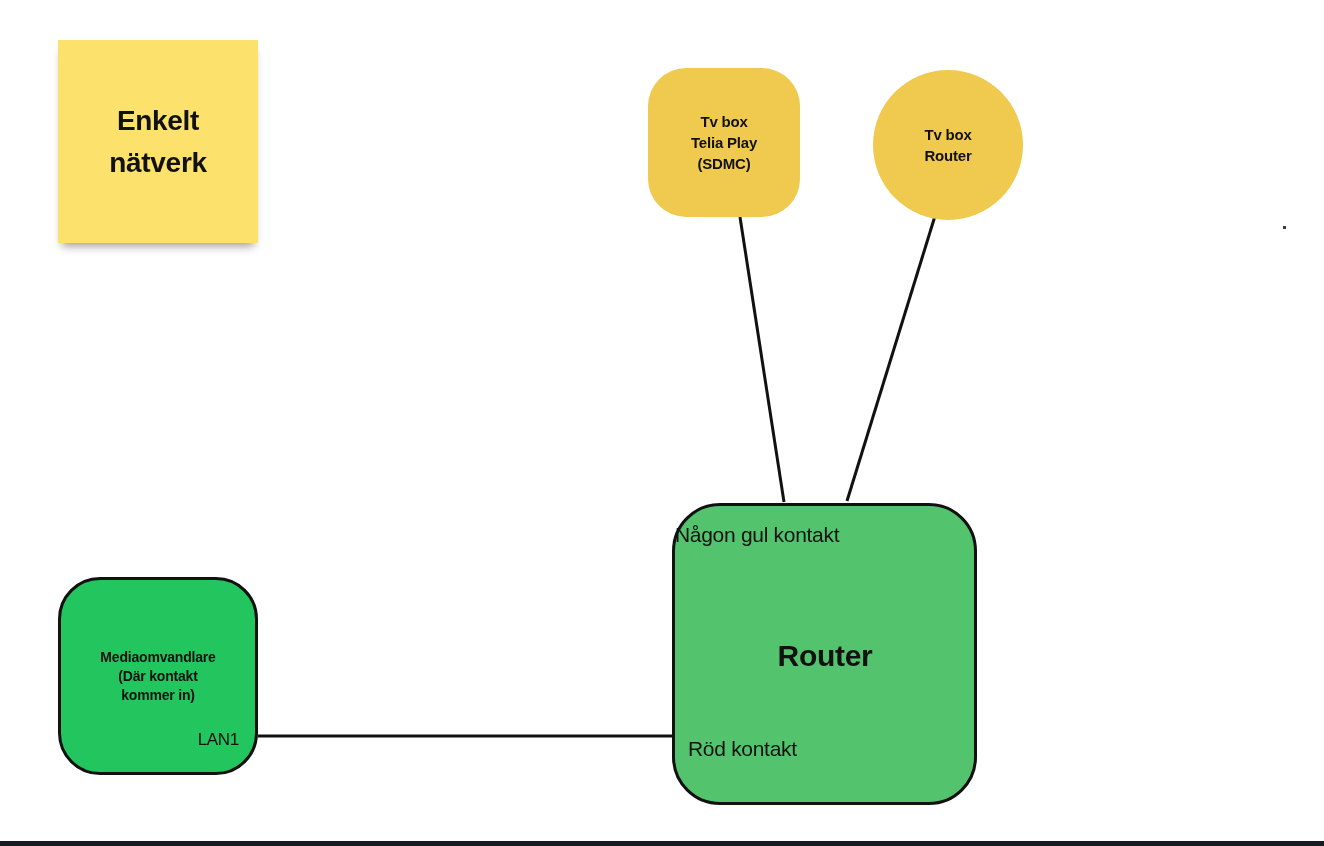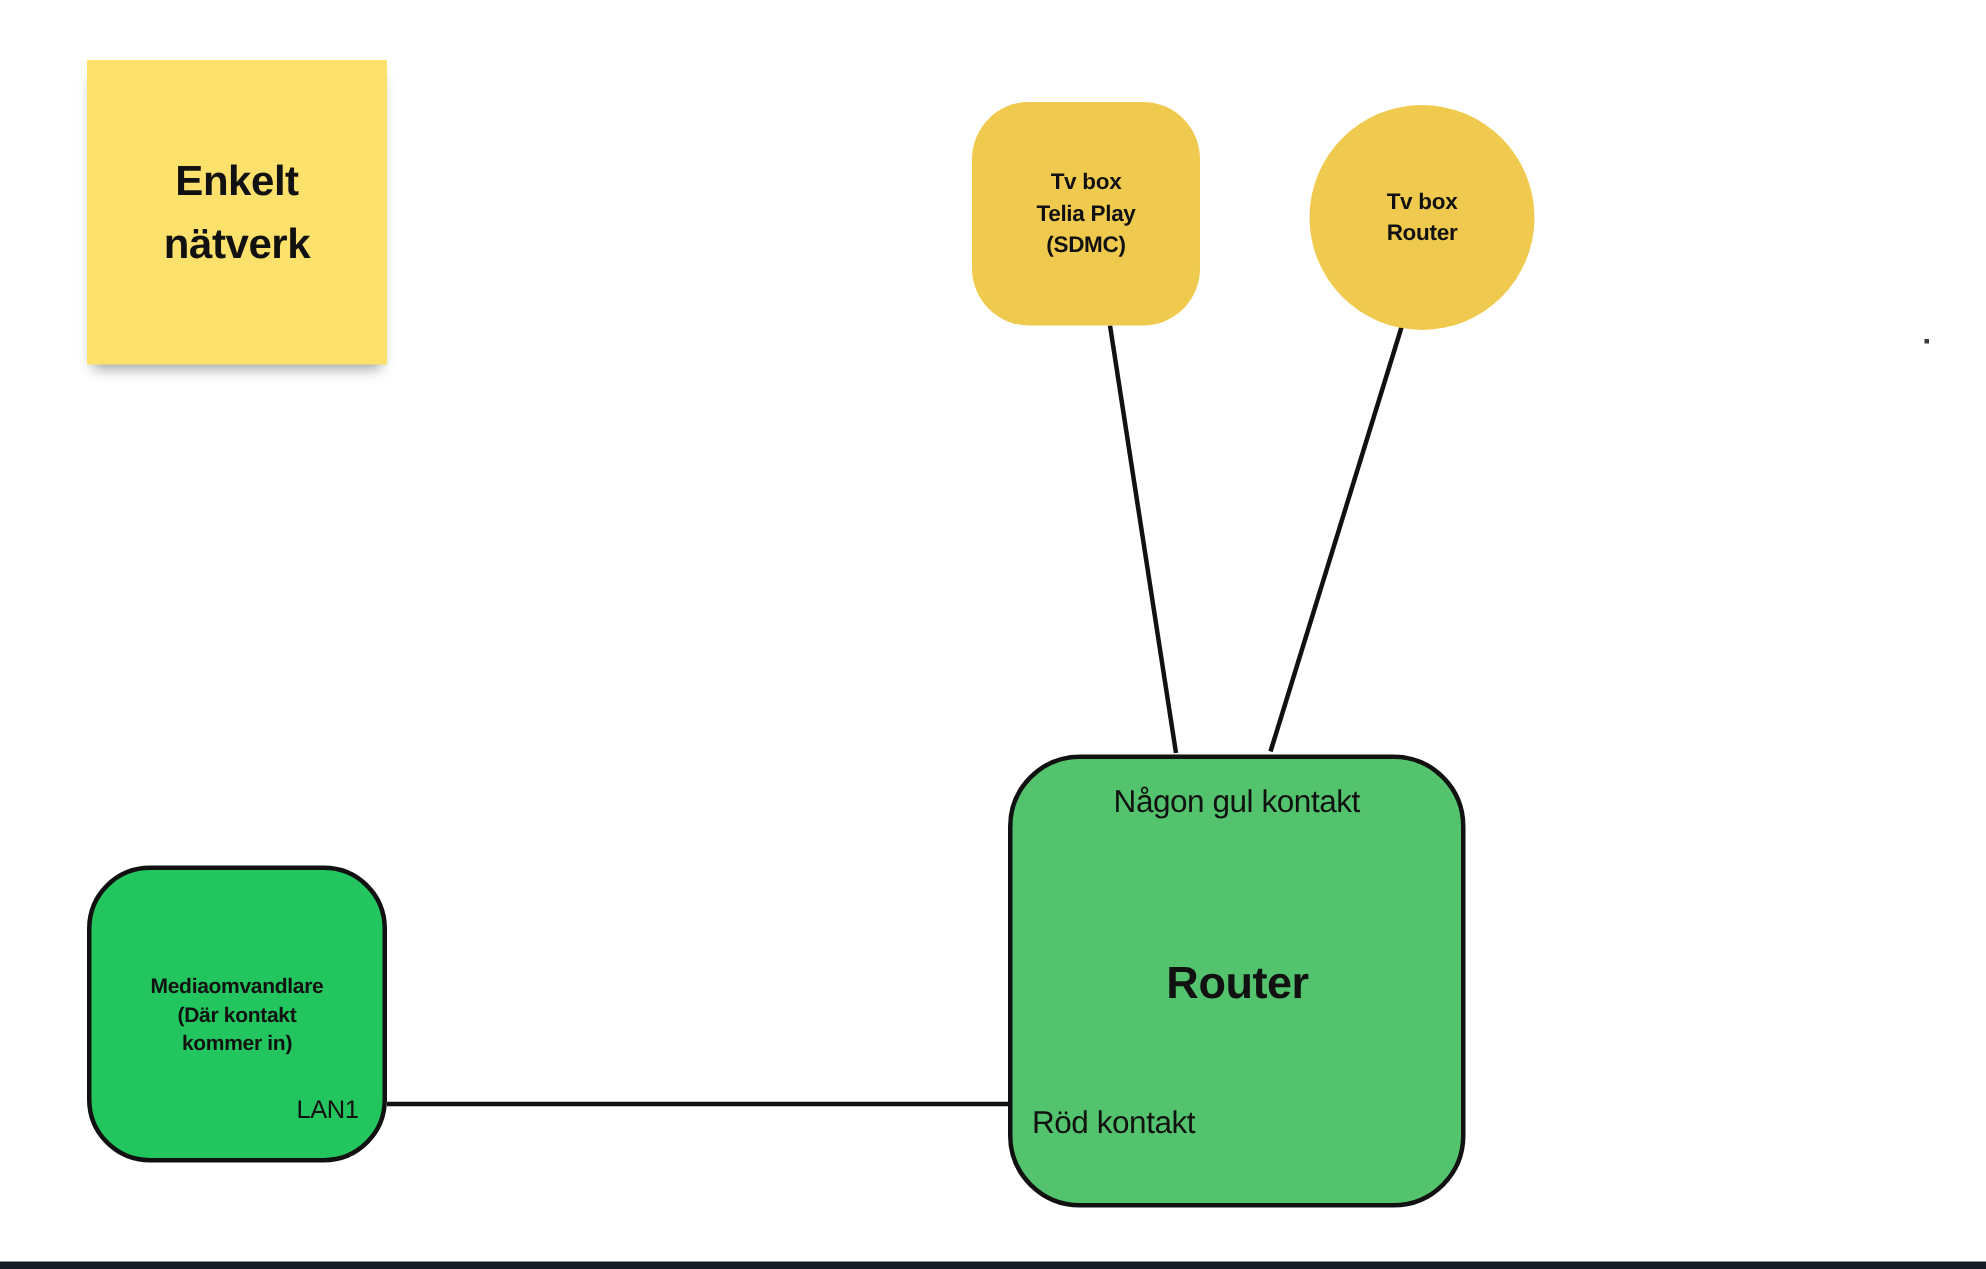--- a/index.html
+++ b/index.html
@@ -48,21 +48,20 @@
   .router {
     position: absolute;
     left: 672px; top: 503px;
     width: 305px; height: 302px;
     background: #53C36D;
     border: 3px solid #111111;
     border-radius: 48px;
   }
   .router .top-port {
     position: absolute; top: 17px; left: 0; right: 0;
-    text-align: center;
     font-size: 21px; letter-spacing: -0.3px;
   }
   .router .title {
     position: absolute; top: 133px; left: 1px; right: 0;
     text-align: center;
     font-size: 30px; font-weight: bold; letter-spacing: -0.3px;
   }
   .router .left-port {
     position: absolute; left: 13px; top: 219px;
     font-size: 21px; letter-spacing: -0.3px; margin-top: 12px;

